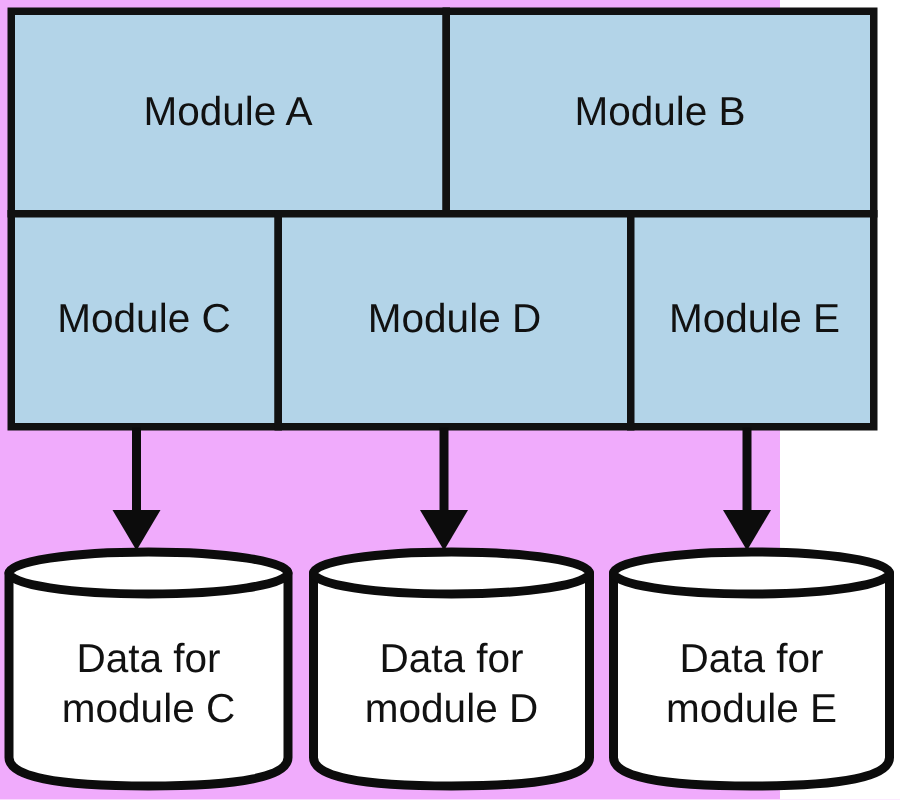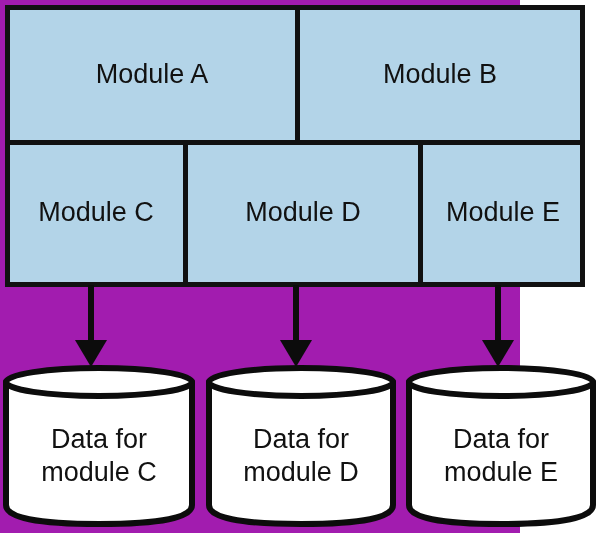--- a/index.html
+++ b/index.html
@@ -10,21 +10,21 @@
   body {
     width: 600px;
     height: 533px;
     overflow: hidden;
     font-family: "Liberation Sans", "DejaVu Sans", sans-serif;
   }
   #diagram-root {
     position: relative;
     width: 520px;
     height: 533px;
-    background: #a21caf;
+    background: #f0abfc;
   }
   svg#diagram-svg {
     display: block;
     width: 600px;
     height: 533px;
   }
   .module-rect {
     fill: #b3d4e8;
     stroke: #111111;
     stroke-width: 5;

